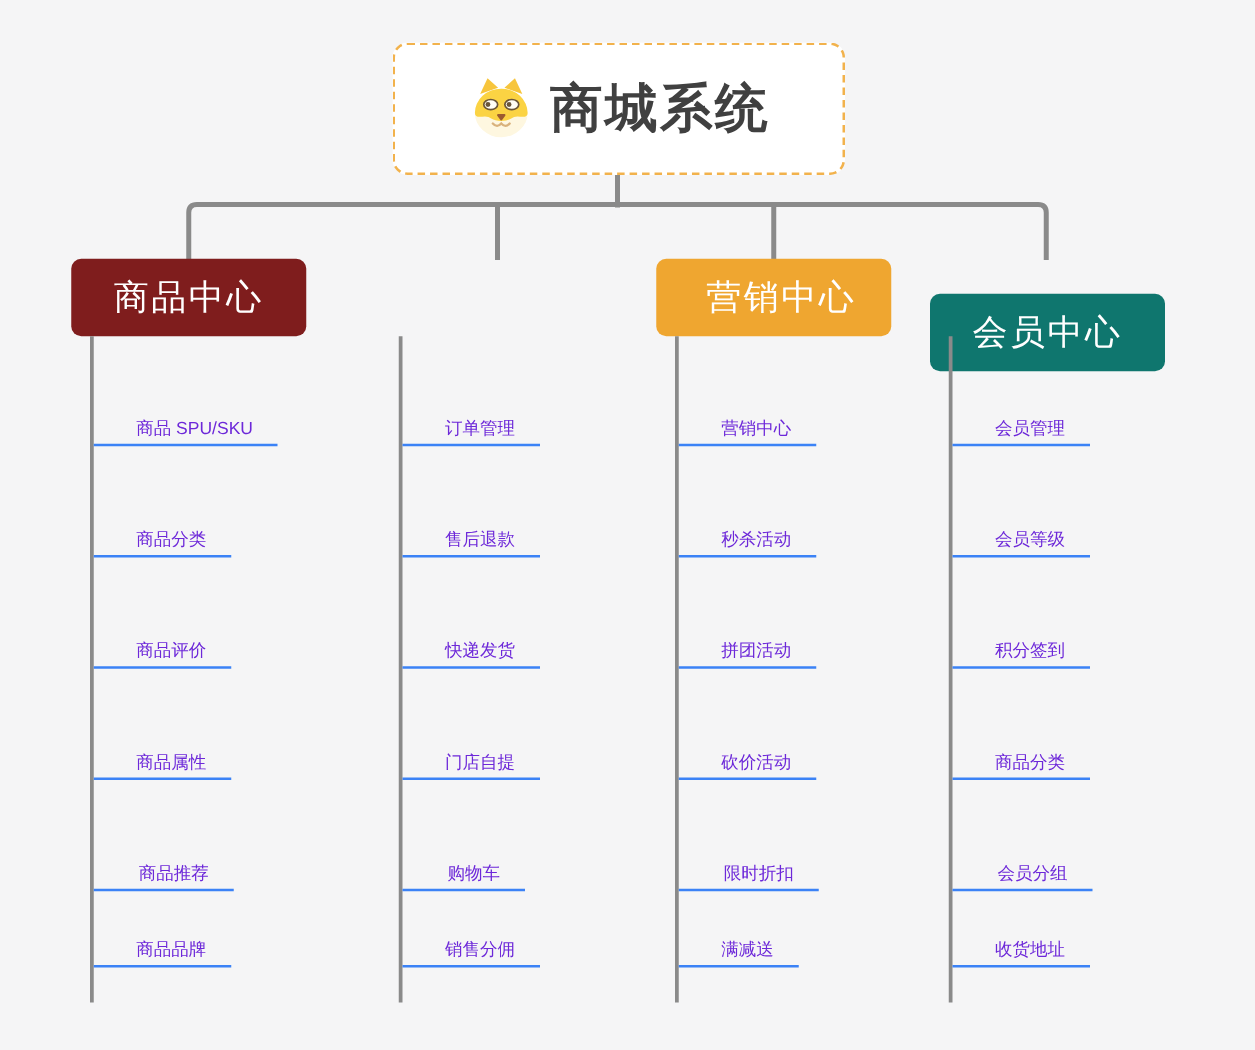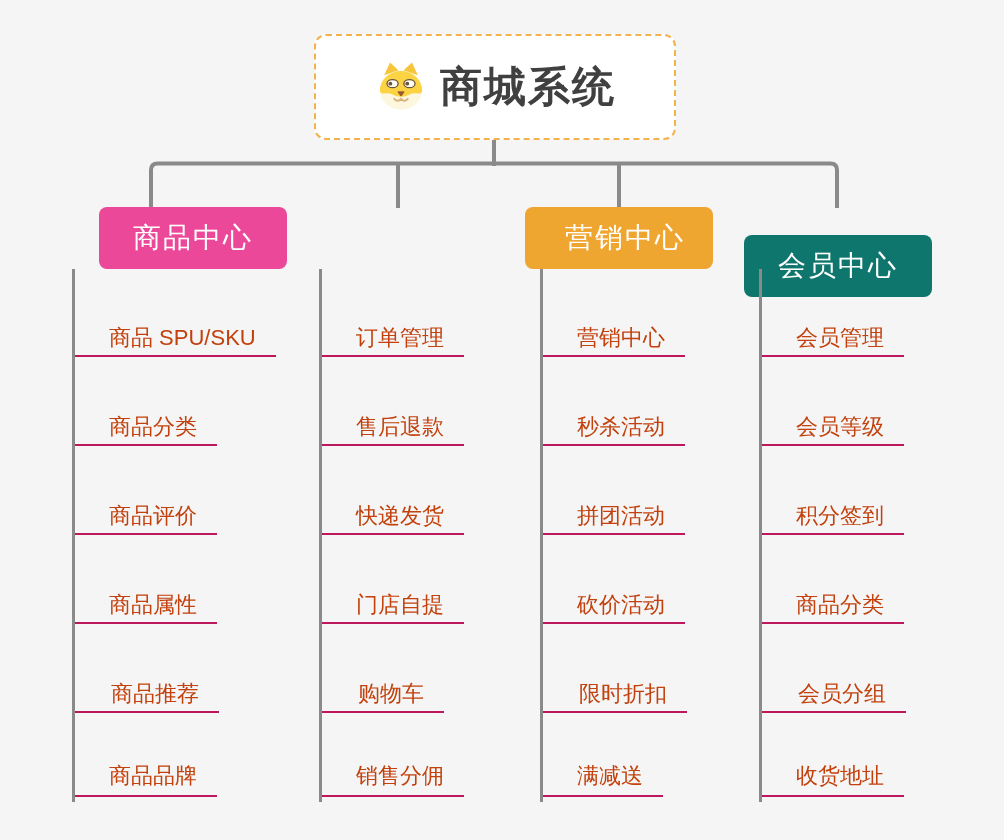--- a/index.html
+++ b/index.html
@@ -80,32 +80,32 @@
     position: absolute;
     left: 0;
     height: 44px;
     width: fit-content;
     white-space: nowrap;
     padding-left: 34px;
     padding-right: 20px;
     padding-bottom: 5px;
     display: flex;
     align-items: flex-end;
-    font-size: 22px;
+    font-size: 14px;
     line-height: 1.1;
-    color: #c2410c;
-    border-bottom: 2px solid #be185d;
+    color: #6d28d9;
+    border-bottom: 2px solid #3b82f6;
     cursor: pointer;
   }
   .mindmap-item.i0 { top: 44px; }
   .mindmap-item.i1 { top: 133px; }
   .mindmap-item.i2 { top: 222px; }
   .mindmap-item.i3 { top: 311px; }
   .mindmap-item.i4 { top: 400px; padding-left: 36px; }
-  .mindmap-item.i5 { top: 484px; font-family: Liberation Mono, monospace; }
+  .mindmap-item.i5 { top: 461px; }
 </style>
 </head>
 <body>
 
 <div class="canvas">
 
   <svg class="connectors" viewBox="0 0 1004 840" xmlns="http://www.w3.org/2000/svg">
     <path d="M494 140 L494 166" stroke="#8a8a8a" stroke-width="4" fill="none"></path>
     <path d="M151 208 L151 170 Q151 163.5 157.5 163.5 L830.5 163.5 Q837 163.5 837 170 L837 208" stroke="#8a8a8a" stroke-width="4" fill="none"></path>
     <path d="M398 163.5 L398 208" stroke="#8a8a8a" stroke-width="4" fill="none"></path>
@@ -121,21 +121,21 @@
       <ellipse cx="22" cy="28" rx="6.6" ry="4.8" fill="#FFFDF5" stroke="#6b5639" stroke-width="1.6"></ellipse>
       <ellipse cx="42" cy="28" rx="6.6" ry="4.8" fill="#FFFDF5" stroke="#6b5639" stroke-width="1.6"></ellipse>
       <circle cx="19.4" cy="28" r="2.3" fill="#6b5639"></circle>
       <circle cx="39.4" cy="28" r="2.3" fill="#6b5639"></circle>
       <path d="M29 38 h6 l-3 4 z" fill="#9c5b2f" stroke="#9c5b2f" stroke-width="2" stroke-linejoin="round"></path>
       <path d="M24 46 q4 4.5 8 0 q4 4.5 8 0" fill="none" stroke="#d9b27c" stroke-width="2.2" stroke-linecap="round"></path>
     </svg>
     <span class="root-title">商城系统</span>
   </div>
 
-  <div class="branch-node b0" style="background-color: #ec4899; margin-left: 42px;">
+  <div class="branch-node b0" style="background-color: #7f1d1d;">
     <span>商品中心</span>
   </div>
   <div class="branch-node b2" style="background-color: rgb(239, 166, 48); padding-left: 12px;">
     <span>营销中心</span>
   </div>
   <div class="branch-node b3" style="background-color: #0f766e; margin-top: 28px;">
     <span>会员中心</span>
   </div>
 
   <div class="branch-column c0">

